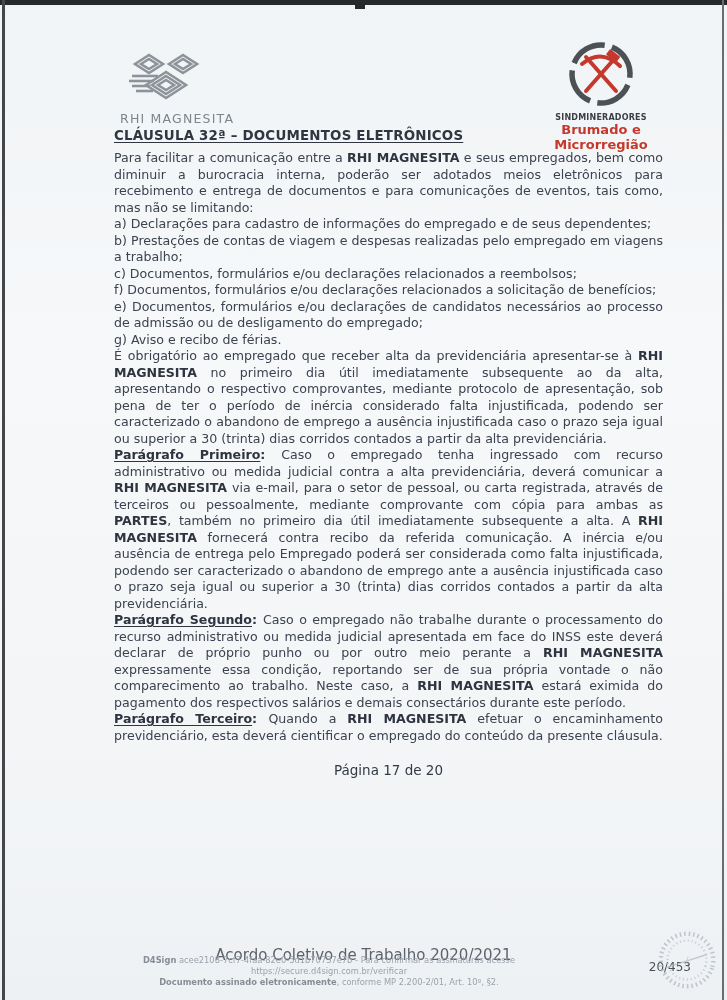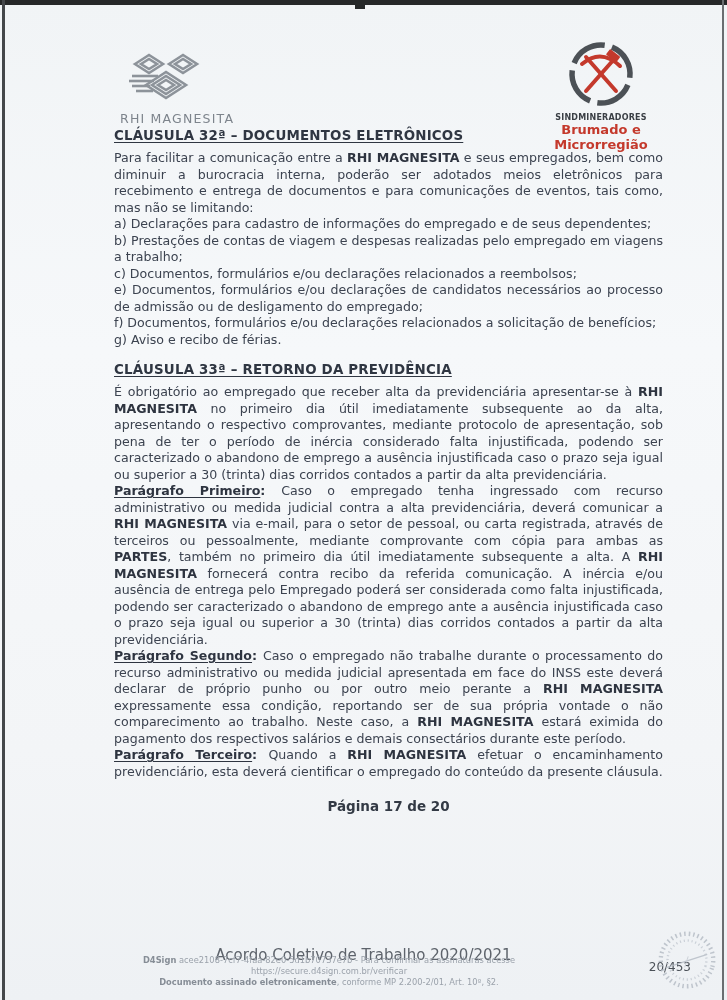--- a/index.html
+++ b/index.html
@@ -28,21 +28,21 @@
     font-size:13.4px;font-weight:700;color:#2f3642;letter-spacing:.2px;
     text-decoration:underline;text-underline-offset:2px;margin:0 0 7px 0;
   }
   .body-text,.doc-body p{
     font-size:12.6px;line-height:16.5px;text-align:justify;color:#3c4350;margin:0;
   }
   .b{font-weight:700;color:#2e3440;}
   .u{text-decoration:underline;text-underline-offset:2px;}
   .mt{margin-top:13px;}
   .page-number{
-    margin-top:18px;text-align:center;font-weight:700;font-size:13.5px;color:#333a45;
+    margin-top:18px;text-align:center;font-weight:400;font-size:13.5px;color:#333a45;
   }
 
   
   .footer-title{position:absolute;left:0;right:0;bottom:36px;text-align:center;
     font-size:15px;color:#5d636b;}
   .footer-fine{position:absolute;left:64px;bottom:12px;width:530px;
     font-size:8.3px;line-height:11px;color:#9ba2ab;text-align:center;}
   .footer-fine .b{color:#868d96;}
   .sheet-counter{position:absolute;right:36px;bottom:26px;font-size:12px;color:#4b5158;}
   .stamp{position:absolute;right:4px;bottom:1px;opacity:.8;}
@@ -94,26 +94,25 @@
   <div class="usub">Brumado e Microrregião</div>
 </div>
 
 <div class="doc-body">
   <h2 class="clause-heading">CLÁUSULA 32ª – DOCUMENTOS ELETRÔNICOS</h2>
   <p class="body-text"><span>Para facilitar a comunicação entre a </span><span class="b">RHI MAGNESITA</span><span> e seus empregados, bem como diminuir a burocracia interna, poderão ser adotados meios eletrônicos para recebimento e entrega de documentos e para comunicações de eventos, tais como, mas não se limitando:</span></p>
   <div>
       <p class="body-text">a) Declarações para cadastro de informações do empregado e de seus dependentes;</p>
       <p class="body-text">b) Prestações de contas de viagem e despesas realizadas pelo empregado em viagens a trabalho;</p>
       <p class="body-text">c) Documentos, formulários e/ou declarações relacionados a reembolsos;</p>
+      <p class="body-text">f) Documentos, formulários e/ou declarações relacionados a solicitação de benefícios;</p>
       <p class="body-text">e) Documentos, formulários e/ou declarações de candidatos necessários ao processo de admissão ou de desligamento do empregado;</p>
-      <p class="body-text">f) Documentos, formulários e/ou declarações relacionados a solicitação de benefícios;</p>
       <p class="body-text">g) Aviso e recibo de férias.</p>
     </div>
 
-  <h2 class="clause-heading mt" style="margin-top:14px;">CLÁUSULA 33ª – RETORNO DA PREVIDÊNCIA</h2>
   <p class="body-text"><span>É obrigatório ao empregado que receber alta da previdenciária apresentar-se à </span><span class="b">RHI MAGNESITA</span><span> no primeiro dia útil imediatamente subsequente ao da alta, apresentando o respectivo comprovantes, mediante protocolo de apresentação, sob pena de ter o período de inércia considerado falta injustificada, podendo ser caracterizado o abandono de emprego a ausência injustificada caso o prazo seja igual ou superior a 30 (trinta) dias corridos contados a partir da alta previdenciária.</span></p>
 
   <p class="body-text mt"><span class="b u">Parágrafo Primeiro</span><span class="b">: </span><span>Caso o empregado tenha ingressado com recurso administrativo ou medida judicial contra a alta previdenciária, deverá comunicar a </span><span class="b">RHI MAGNESITA</span><span> via e-mail, para o setor de pessoal, ou carta registrada, através de terceiros ou pessoalmente, mediante comprovante com cópia para ambas as </span><span class="b">PARTES</span><span>, também no primeiro dia útil imediatamente subsequente a alta. A </span><span class="b">RHI MAGNESITA</span><span> fornecerá contra recibo da referida comunicação. A inércia e/ou ausência de entrega pelo Empregado poderá ser considerada como falta injustificada, podendo ser caracterizado o abandono de emprego ante a ausência injustificada caso o prazo seja igual ou superior a 30 (trinta) dias corridos contados a partir da alta previdenciária.</span></p>
   <p class="body-text mt"><span class="b u">Parágrafo Segundo</span><span class="b">: </span><span>Caso o empregado não trabalhe durante o processamento do recurso administrativo ou medida judicial apresentada em face do INSS este deverá declarar de próprio punho ou por outro meio perante a </span><span class="b">RHI MAGNESITA</span><span> expressamente essa condição, reportando ser de sua própria vontade o não comparecimento ao trabalho. Neste caso, a </span><span class="b">RHI MAGNESITA</span><span> estará eximida do pagamento dos respectivos salários e demais consectários durante este período.</span></p>
   <p class="body-text mt"><span class="b u">Parágrafo Terceiro</span><span class="b">: </span><span>Quando a </span><span class="b">RHI MAGNESITA</span><span> efetuar o encaminhamento previdenciário, esta deverá cientificar o empregado do conteúdo da presente cláusula.</span></p>
 
   <div class="page-number">Página 17 de 20</div>
 </div>
 
 <div class="footer-title">Acordo Coletivo de Trabalho 2020/2021</div>

